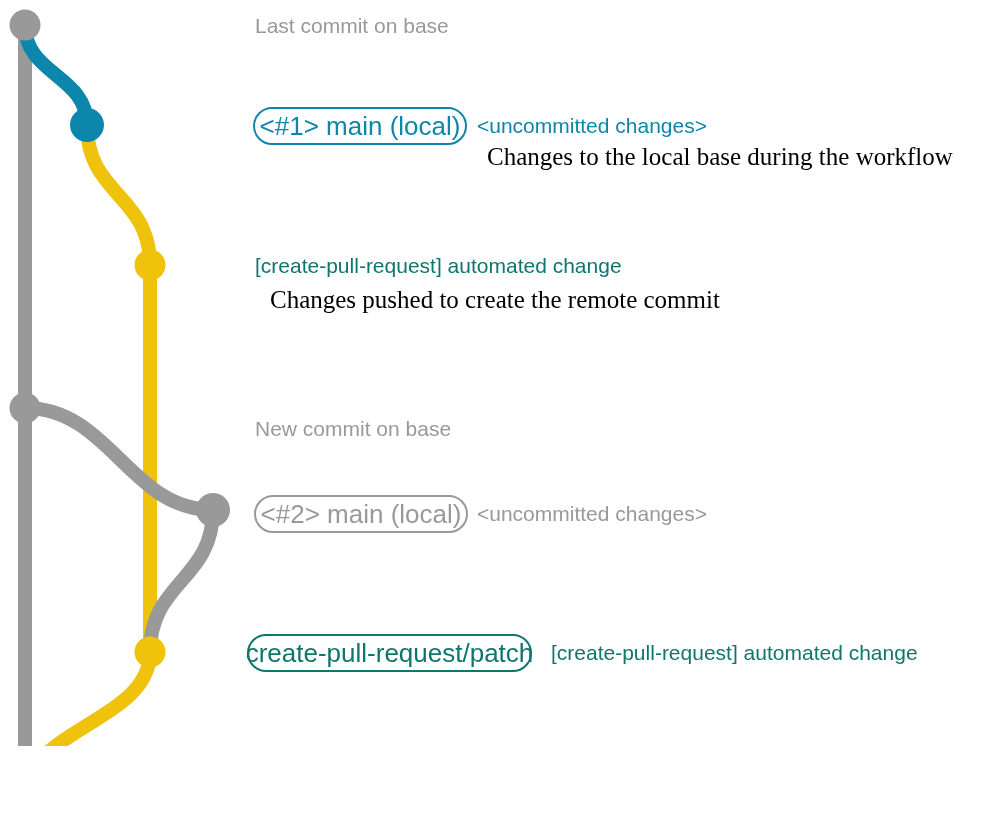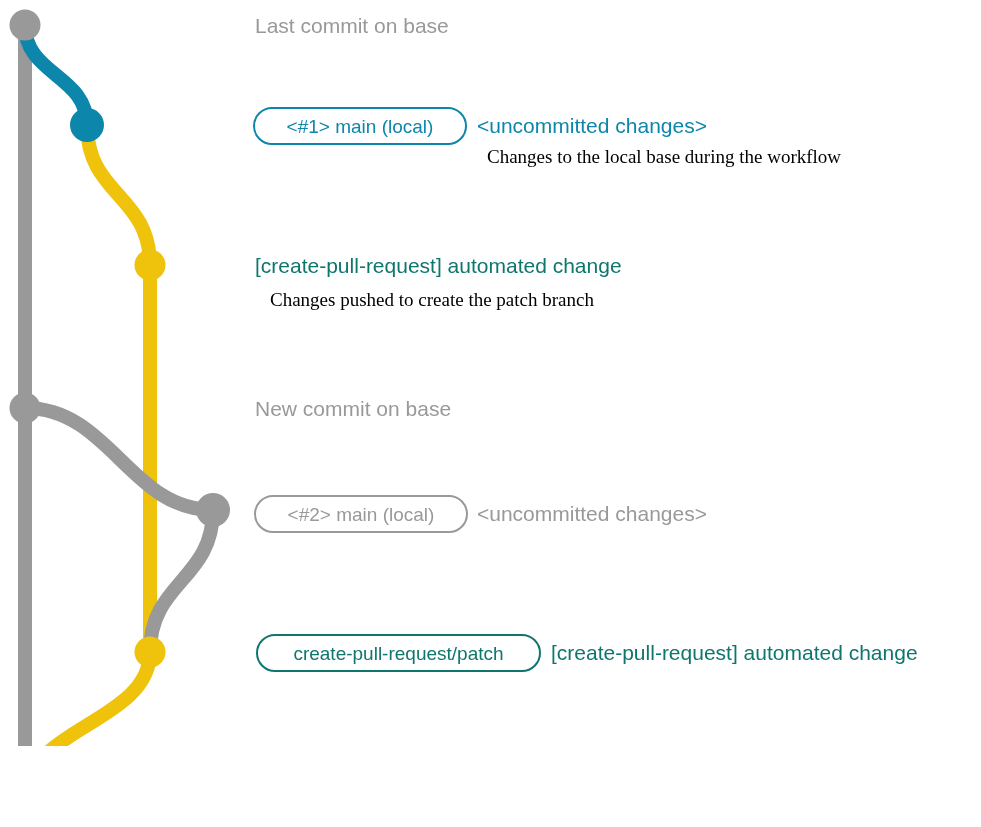--- a/index.html
+++ b/index.html
@@ -37,38 +37,38 @@
   .row-layer > * { pointer-events: auto; }
   .badge {
     position: absolute;
     display: inline-flex;
     align-items: center;
     justify-content: center;
     box-sizing: border-box;
     border: 2px solid currentColor;
     border-radius: 20px;
     font-family: "Liberation Sans", sans-serif;
-    font-size: 19px;
+    font-size: 26px;
     line-height: 1;
     padding: 0 14px;
     height: 38px;
     background: #ffffff;
     white-space: nowrap;
   }
   .subject {
     position: absolute;
     font-family: "Liberation Sans", sans-serif;
     font-size: 21px;
     line-height: 26px;
     white-space: nowrap;
   }
   .desc {
     position: absolute;
     font-family: "Liberation Serif", serif;
-    font-size: 19px;
+    font-size: 25px;
     line-height: 24px;
     color: #000000;
     white-space: nowrap;
   }
   .c-gray   { color: #999999; }
   .c-blue   { color: #0d86ab; }
   .c-yellow { color: #0f766e; }
 </style>
 </head>
 <body>
@@ -100,26 +100,26 @@
 
   <div class="row-layer">
 
     <div class="subject c-gray" style="left:255px; top:13px;">Last commit on base</div>
 
     <div class="badge c-blue" style="left:253px; top:107px; width:214px;">&lt;#1&gt; main (local)</div>
     <div class="subject c-blue" style="left:477px; top:113px;">&lt;uncommitted changes&gt;</div>
     <div class="desc" style="left:487px; top:145px;">Changes to the local base during the workflow</div>
 
     <div class="subject c-yellow" style="left:255px; top:253px;">[create-pull-request] automated change</div>
-    <div class="desc" style="left:270px; top:288px;">Changes pushed to create the patch branch</div>
+    <div class="desc" style="left:270px; top:288px;">Changes pushed to create the remote commit</div>
 
-    <div class="subject c-gray" style="left:255px; top:396px;">New commit on base</div>
+    <div class="subject c-gray" style="left:255px; top:416px;">New commit on base</div>
 
     <div class="badge c-gray" style="left:254px; top:495px; width:214px;text-align:center;">&lt;#2&gt; main (local)</div>
     <div class="subject c-gray" style="left:477px; top:501px;">&lt;uncommitted changes&gt;</div>
 
-    <div class="badge c-yellow" style="left:256px; top:634px; width:285px;">create-pull-request/patch</div>
+    <div class="badge c-yellow" style="left:247px; top:634px; width:285px;">create-pull-request/patch</div>
     <div class="subject c-yellow" style="left:551px; top:640px;">[create-pull-request] automated change</div>
 
     <div class="badge c-gray" style="left:258px; top:782px; width:78px;">patch</div>
 
   </div>
 </div>
 
 </body></html>

